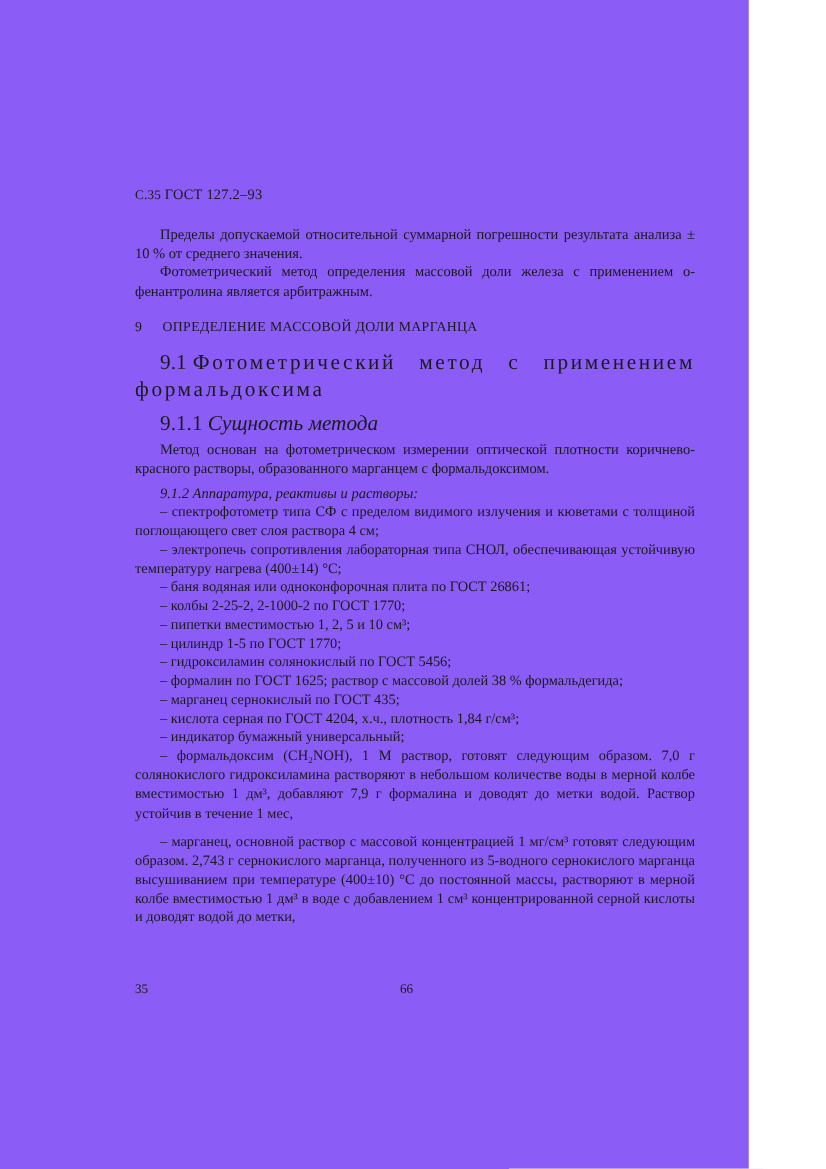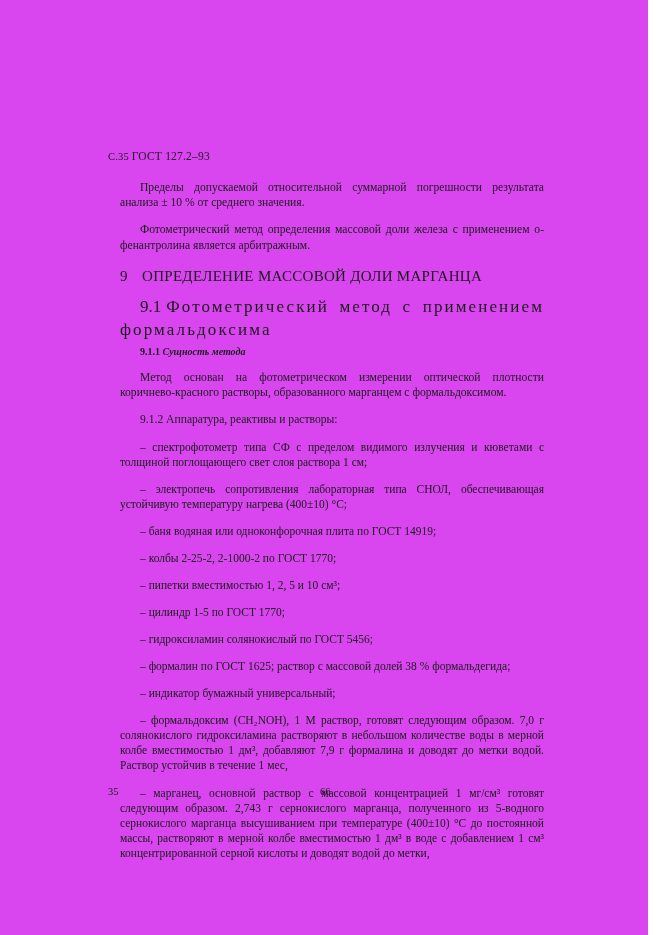--- a/index.html
+++ b/index.html
@@ -10,55 +10,55 @@
   body {
     width: 661px;
     height: 935px;
     position: relative;
     font-family: "Liberation Serif", serif;
     color: #1a1a1a;
   }
   .page {
     position: absolute;
     left: 0; top: 0;
-    width: 648px;
+    width: 599px;
     height: 935px;
-    background: #d946ef;
+    background: #8b5cf6;
   }
   .content {
     position: absolute;
     left: 108px;
     top: 150px;
     width: 448px;
   }
   .header {
     font-size: 10.5px;
     letter-spacing: 0.2px;
     margin-bottom: 18px;
     white-space: nowrap;
   }
   .header .pg {
     font-size: 10.5px;
   }
   .header .doc {
     font-size: 11.5px;
   }
   p {
-    margin: 12px;
+    margin: 0;
     font-size: 11.6px;
     line-height: 1.31;
     text-align: justify;
   }
   p.indent {
     text-indent: 20px;
   }
   .sec-title {
     margin-top: 14px;
     margin-bottom: 10px;
-    font-size: 15px;
+    font-size: 11px;
     text-indent: 0;
   }
   .sec-title .num {
     display: inline-block;
     width: 22px;
   }
   .sec-title .cap {
     font-variant: small-caps;
     letter-spacing: 0.3px;
   }
@@ -70,32 +70,31 @@
     font-size: 17px;
   }
   .sub-title .nm {
     letter-spacing: 0;
     margin-right: 5px;
   }
   .sub-title2 {
     margin-top: 2px;
     margin-bottom: 2px;
     text-indent: 20px;
-    font-size: 10px;
-    font-weight: bold;
+    font-size: 17px;
   }
   .ital {
     font-style: italic;
   }
   .listline {
     text-indent: 20px;
     font-size: 11.5px;
     line-height: 1.31;
   }
-  .gap-sm { margin-top: 5px; }
+  .gap-sm { margin-top: 5px; font-style: italic; }
   .gap-md { margin-top: 8px; }
   .footer {
     position: absolute;
     left: 108px;
     top: 786px;
     width: 448px;
     font-size: 10.5px;
   }
   .footer .left {
     position: absolute;
@@ -136,28 +135,30 @@
       <span class="ital">Сущность метода</span>
     </p>
 
     <p class="indent">Метод основан на фотометрическом измерении оптической плотности коричнево-красного растворы, образованного марганцем с формальдоксимом.</p>
 
     <p class="indent gap-sm">
       <span>9.1.2</span>
       <span>Аппаратура, реактивы и растворы:</span>
     </p>
 
-    <p class="listline">– спектрофотометр типа СФ с пределом видимого излучения и кюветами с толщиной поглощающего свет слоя раствора 1 см;</p>
-    <p class="listline">– электропечь сопротивления лабораторная типа СНОЛ, обеспечивающая устойчивую температуру нагрева (400±10) °С;</p>
-    <p class="listline">– баня водяная или одноконфорочная плита по ГОСТ 14919;</p>
+    <p class="listline">– спектрофотометр типа СФ с пределом видимого излучения и кюветами с толщиной поглощающего свет слоя раствора 4 см;</p>
+    <p class="listline">– электропечь сопротивления лабораторная типа СНОЛ, обеспечивающая устойчивую температуру нагрева (400±14) °С;</p>
+    <p class="listline">– баня водяная или одноконфорочная плита по ГОСТ 26861;</p>
     <p class="listline">– колбы 2-25-2, 2-1000-2 по ГОСТ 1770;</p>
     <p class="listline">– пипетки вместимостью 1, 2, 5 и 10 см³;</p>
     <p class="listline">– цилиндр 1-5 по ГОСТ 1770;</p>
     <p class="listline">– гидроксиламин солянокислый по ГОСТ 5456;</p>
     <p class="listline">– формалин по ГОСТ 1625; раствор с массовой долей 38 % формальдегида;</p>
+    <p class="listline">– марганец сернокислый по ГОСТ 435;</p>
+    <p class="listline">– кислота серная по ГОСТ 4204, х.ч., плотность 1,84 г/см³;</p>
     <p class="listline">– индикатор бумажный универсальный;</p>
 
     <p class="listline">– формальдоксим (CH₂NOH), 1 М раствор, готовят следующим образом. 7,0 г солянокислого гидроксиламина растворяют в небольшом количестве воды в мерной колбе вместимостью 1 дм³, добавляют 7,9 г формалина и доводят до метки водой. Раствор устойчив в течение 1 мес,</p>
 
     <p class="listline gap-md">– марганец, основной раствор с массовой концентрацией 1 мг/см³ готовят следующим образом. 2,743 г сернокислого марганца, полученного из 5-водного сернокислого марганца высушиванием при температуре (400±10) °С до постоянной массы, растворяют в мерной колбе вместимостью 1 дм³ в воде с добавлением 1 см³ концентрированной серной кислоты и доводят водой до метки,</p>
 
   </div>
 
   <div class="footer">
     <span class="left">35</span>

